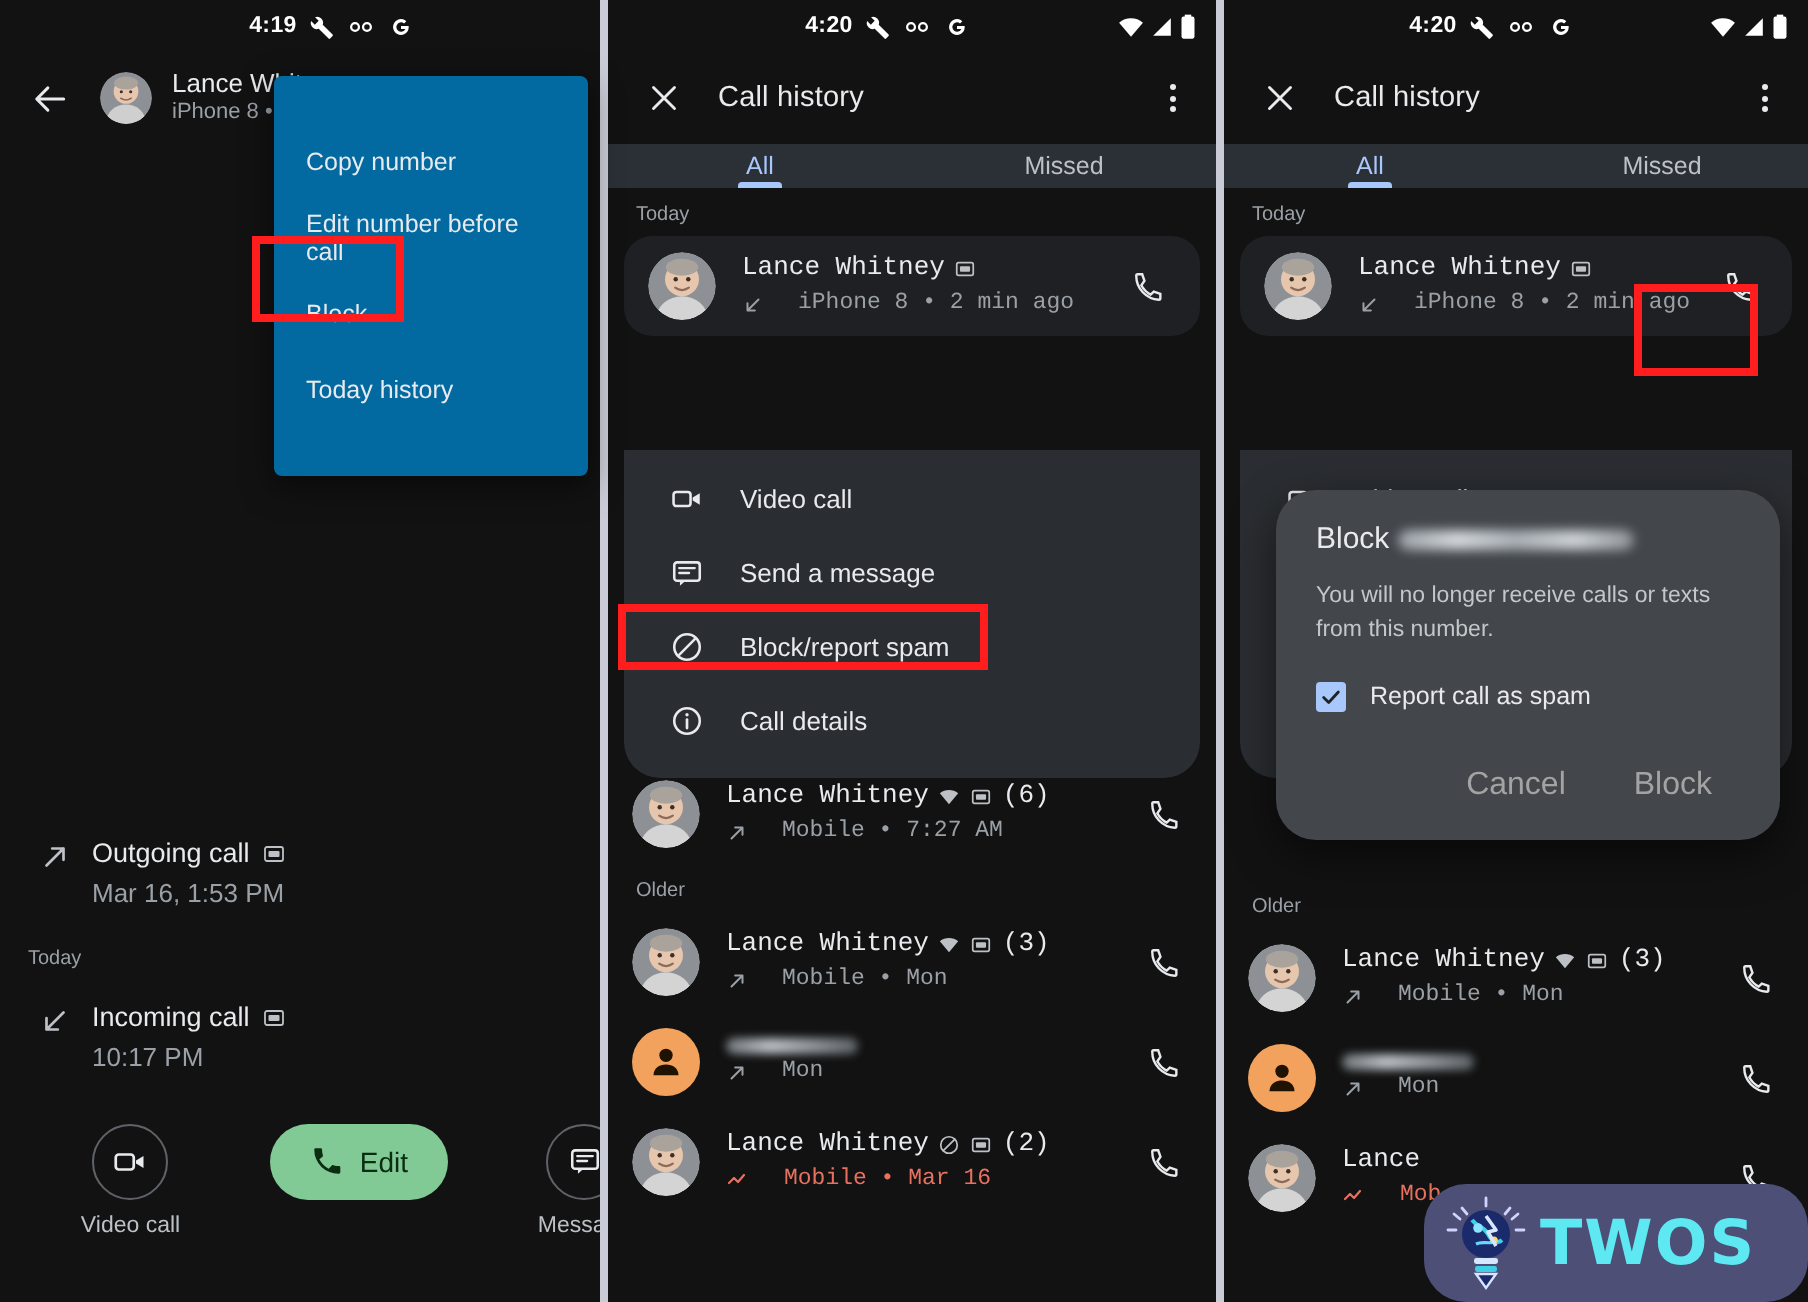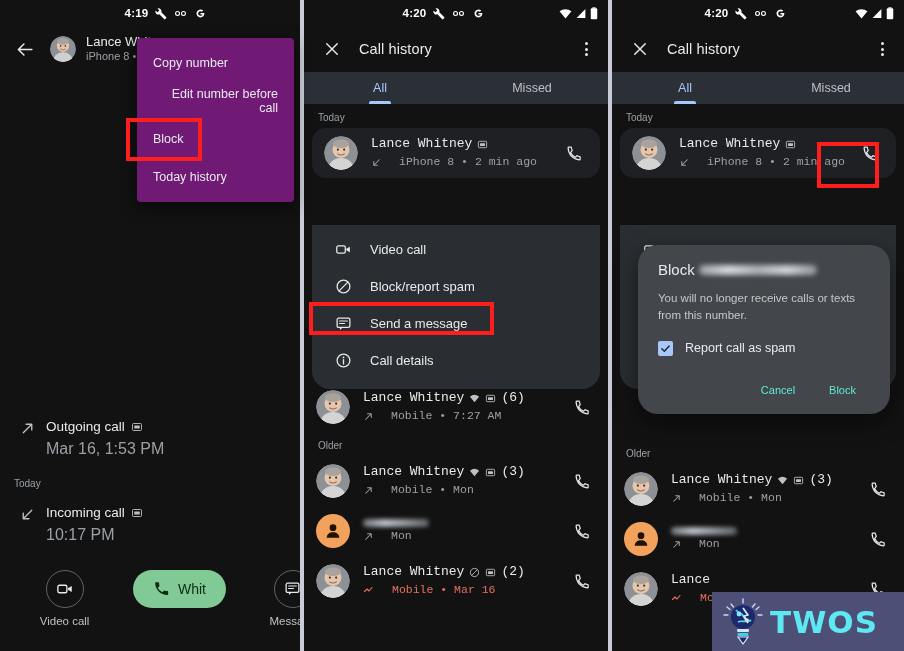--- a/index.html
+++ b/index.html
@@ -43,21 +43,21 @@
 
   
   .contact-head { height:46px; display:flex; align-items:center; padding:0 10px; background:#121212; }
   .contact-head .nav { width:30px; display:flex; align-items:center; justify-content:center; }
   .contact-head .avatar { width:26px; height:26px; border-radius:50%; margin-left:10px; flex:0 0 auto; }
   .contact-head .meta { margin-left:10px; line-height:1.25; }
   .contact-head .nm { font-size:13px; color:#e8eaed; }
   .contact-head .sub { font-size:11px; color:#9aa0a6; }
 
   
-  .tabs { height:32px; display:flex; background:#2b2f36; position:relative;text-align:center; }
+  .tabs { height:22px; display:flex; background:#2b2f36; position:relative;text-align:center; }
   .tab { flex:1; display:flex; align-items:center; justify-content:center; font-size:12.5px;
          color:#bdc1c6; position:relative; }
   .tab.active { color:#a8c7fa; }
   .tab.active::after {
     content:""; position:absolute; bottom:0; left:50%; transform:translateX(-50%);
     width:22px; height:3px; border-radius:2px 2px 0 0; background:#a8c7fa;
   }
 
   
   .section-label { font-size:10px; color:#9aa0a6; padding:8px 14px 5px 14px; }
@@ -74,36 +74,36 @@
               background:linear-gradient(90deg,#6f7479,#b9bec4,#8e9398,#5c6166);
               filter:blur(2.2px); }
   .orange-av { width:34px; height:34px; border-radius:50%; background:#f2a25c;
                display:flex; align-items:center; justify-content:center; flex:0 0 auto;}
 
   
   .detail-row { display:flex; align-items:flex-start; padding:10px 14px; }
   .detail-ico { width:26px; display:flex; align-items:center; justify-content:center; padding-top:2px;}
   .detail-body { flex:1; margin-left:6px; line-height:1.35; }
   .detail-t { font-size:13.5px; color:#e8eaed; display:flex; align-items:center; gap:6px; }
-  .detail-s { font-size:16px; color:#9aa0a6; margin-top:2px; }
+  .detail-s { font-size:13px; color:#9aa0a6; margin-top:2px; }
   .detail-dur { font-size:10.5px; color:#9aa0a6; padding-top:3px; }
 
   .actionbar { display:flex; justify-content:space-around; align-items:flex-start; padding:14px 18px 10px 18px; }
   .act { display:flex; flex-direction:column; align-items:center; gap:7px; }
   .act-circle { width:38px; height:38px; border-radius:50%; border:1px solid #5f6368;
                 display:flex; align-items:center; justify-content:center; }
   .act-label { font-size:11.5px; color:#bdc1c6; }
   .call-pill { background:#81c995; color:#0b2e13; border-radius:20px; height:38px; padding:0 20px;
                display:flex; align-items:center; gap:8px; font-size:14px; }
 
   
   .popup-menu {
     position:absolute; left:137px; top:38px; width:157px;
-    background:#701a75; border-radius:4px; padding:6px 0;
-    box-shadow:0 5px 16px rgba(0,0,0,.55); z-index:20;text-align:right;
+    background:#0369a1; border-radius:4px; padding:24px 0;
+    box-shadow:0 5px 16px rgba(0,0,0,.55); z-index:20;
   }
   .menu-item { height:38px; display:flex; align-items:center; padding:0 16px; font-size:12.5px; color:#e8eaed; }
 
   
   .sheet {
     position:absolute; left:8px; right:8px; top:225px;
     background:#2a2d31; border-radius:0 0 18px 18px; padding:6px 0 10px 0; z-index:20;
   }
   .sheet-item { height:37px; display:flex; align-items:center; padding:0 18px; font-size:13px; color:#e8eaed; }
   .sheet-item .si-ico { width:26px; display:flex; align-items:center; justify-content:center; margin-right:14px; }
@@ -115,32 +115,32 @@
   .dlg-title { font-size:15px; color:#e8eaed; display:flex; align-items:center; gap:4px; white-space:nowrap;}
   .dlg-blur { width:118px; height:10px; border-radius:5px;
               background:linear-gradient(90deg,#9aa0a6,#d4d8dc,#aab0b6,#cfd3d7,#8e9398);
               filter:blur(2.6px); }
   .dlg-body { font-size:11.5px; color:#c4c7c9; line-height:1.5; margin-top:12px; }
   .dlg-check { display:flex; align-items:center; gap:12px; margin-top:16px; }
   .chk { width:15px; height:15px; border-radius:2px; background:#a8c7fa;
          display:flex; align-items:center; justify-content:center; }
   .chk-label { font-size:12.5px; color:#e8eaed; }
   .dlg-actions { display:flex; justify-content:flex-end; align-items:center; gap:6px; margin-top:20px; }
-  .dlg-btn { font-size:11px; color:#5eead4; padding:8px 14px; border-radius:16px; }
+  .dlg-btn { font-size:16px; color:#a3a3a3; padding:8px 14px; border-radius:16px; }
 
   
   .hl { position:absolute; border:4px solid #ff1d1d; z-index:40; pointer-events:none; }
   #hl-1 { left:126px; top:118px; width:76px;  height:43px; }
   #hl-2 { left:5px;   top:77px;  width:185px; height:33px; }
   #hl-3 { left:205px; top:142px; width:62px;  height:46px; }
 
   
   .watermark {
     position:absolute; left:712px; top:592px; width:192px; height:59px;
-    background:#4d4f77; display:flex; align-items:center; gap:6px; padding-left:10px; z-index:60;
+    background:#4d4f77; display:flex; align-items:center; gap:6px; padding-left:10px; z-index:60;border-radius:21px;
   }
   .wm-bulb { width:42px; height:48px; position:relative; flex:0 0 auto; }
   .wm-text { font-size:31px; font-weight:bold; color:#5ee9f2; letter-spacing:1px;
              font-family:"DejaVu Sans", sans-serif; }
 
   .avatar-img { width:100%; height:100%; border-radius:50%; display:block; }
 </style>
 </head>
 <body>
 
@@ -289,21 +289,21 @@
           </div>
           <div class="act-label">Video call</div>
         </div>
         <div class="act">
           <div class="call-pill">
             <span class="ico">
                 <svg width="17" height="17" viewBox="0 0 24 24">
                   <path fill="#0b2e13" d="M6.6 10.8a15.1 15.1 0 0 0 6.6 6.6l2.2-2.2c.3-.3.7-.4 1.1-.2 1.2.4 2.5.6 3.9.6.6 0 1 .4 1 1V20c0 .6-.4 1-1 1A17 17 0 0 1 3 4c0-.6.4-1 1-1h3.5c.6 0 1 .4 1 1 0 1.3.2 2.6.6 3.9.1.4 0 .8-.2 1.1l-2.3 1.8z"></path>
                 </svg>
               </span>
-            <span>Whit</span>
+            <span>Edit</span>
           </div>
         </div>
         <div class="act">
           <div class="act-circle">
             <svg width="17" height="17" viewBox="0 0 24 24">
                 <rect x="3" y="4.5" width="18" height="13" rx="2" fill="none" stroke="#e8eaed" stroke-width="1.8"></rect>
                 <path d="M6.5 8.5h11M6.5 12h7" stroke="#e8eaed" stroke-width="1.6" stroke-linecap="round"></path>
                 <path fill="#e8eaed" d="M7 17.5h4L7 21z"></path>
               </svg>
           </div>
@@ -433,35 +433,35 @@
             <svg width="17" height="17" viewBox="0 0 24 24">
               <rect x="2.5" y="7" width="12" height="10" rx="2" fill="none" stroke="#e8eaed" stroke-width="1.8"></rect>
               <path fill="#e8eaed" d="M16 11l5-3v8l-5-3z"></path>
             </svg>
           </span>
         <span>Video call</span>
       </div>
       <div class="sheet-item">
         <span class="si-ico">
             <svg width="17" height="17" viewBox="0 0 24 24">
-              <circle cx="12" cy="12" r="9" fill="none" stroke="#e8eaed" stroke-width="1.8"></circle>
-              <path d="M5.8 18.2L18.2 5.8" stroke="#e8eaed" stroke-width="1.8" stroke-linecap="round"></path>
-            </svg>
-          </span>
-        <span>Block/report spam</span>
+              <rect x="3" y="4.5" width="18" height="13" rx="2" fill="none" stroke="#e8eaed" stroke-width="1.8"></rect>
+              <path d="M6.5 8.5h11M6.5 12h7" stroke="#e8eaed" stroke-width="1.6" stroke-linecap="round"></path>
+              <path fill="#e8eaed" d="M7 17.5h4L7 21z"></path>
+            </svg>
+          </span>
+        <span>Send a message</span>
       </div>
       <div class="sheet-item">
         <span class="si-ico">
             <svg width="17" height="17" viewBox="0 0 24 24">
-              <rect x="3" y="4.5" width="18" height="13" rx="2" fill="none" stroke="#e8eaed" stroke-width="1.8"></rect>
-              <path d="M6.5 8.5h11M6.5 12h7" stroke="#e8eaed" stroke-width="1.6" stroke-linecap="round"></path>
-              <path fill="#e8eaed" d="M7 17.5h4L7 21z"></path>
-            </svg>
-          </span>
-        <span>Send a message</span>
+              <circle cx="12" cy="12" r="9" fill="none" stroke="#e8eaed" stroke-width="1.8"></circle>
+              <path d="M5.8 18.2L18.2 5.8" stroke="#e8eaed" stroke-width="1.8" stroke-linecap="round"></path>
+            </svg>
+          </span>
+        <span>Block/report spam</span>
       </div>
       <div class="sheet-item">
         <span class="si-ico">
             <svg width="17" height="17" viewBox="0 0 24 24">
               <circle cx="12" cy="12" r="9" fill="none" stroke="#e8eaed" stroke-width="1.8"></circle>
               <path d="M12 11v6" stroke="#e8eaed" stroke-width="1.9" stroke-linecap="round"></path>
               <circle cx="12" cy="7.6" r="1.2" fill="#e8eaed"></circle>
             </svg>
           </span>
         <span>Call details</span>

